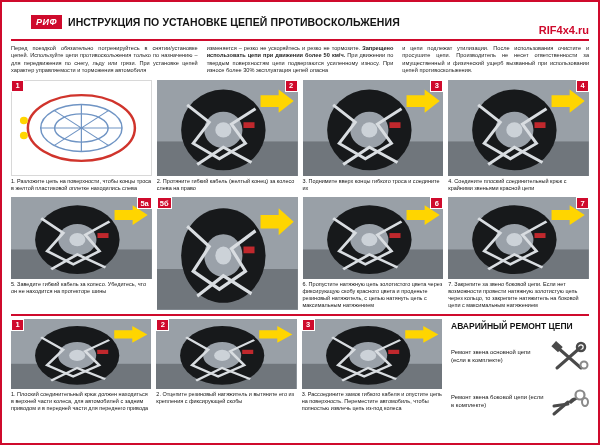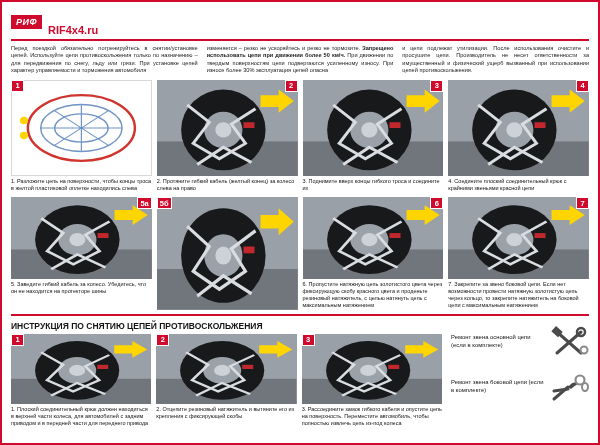--- a/index.html
+++ b/index.html
@@ -3,21 +3,21 @@
 <meta charset="utf-8">
 <style>
   :root{ --accent:#cf0a2c; --hl:#ffd500; }
   *{margin:0;padding:0;box-sizing:border-box;}
   body{background:#dcdcdc;font-family:"Liberation Sans",sans-serif;}
   .page{width:600px;height:445px;margin:0 auto;background:#fff;border:2px solid var(--accent);
         padding:4px 9px 5px;display:flex;flex-direction:column;overflow:hidden;position:relative;}
   
   .header{display:flex;align-items:center;gap:6px;padding:2px 0 3px;flex:none;}
   .logo{background:var(--accent);color:#fff;font-weight:bold;font-style:italic;font-size:9px;
-        padding:2px 5px;letter-spacing:.5px;flex:none;}
+        padding:2px 5px;letter-spacing:.5px;flex:none;margin-left:20px;}
   .title{font-weight:bold;font-size:10.5px;color:#141414;flex:1;letter-spacing:.1px;}
   .site{font-weight:bold;font-size:11px;color:var(--accent);flex:none;margin-top:16px;}
   .rule{height:2px;background:var(--accent);flex:none;}
   
   .intro{display:flex;gap:9px;padding:4px 0 2px;font-size:5.6px;line-height:1.33;color:#1b1b1b;
          text-align:justify;flex:none;}
   .intro-col{flex:1;}
   
   .grid{display:grid;gap:5px;}
   .install{grid-template-columns:repeat(4,1fr);padding:3px 0 4px;flex:none;}
@@ -48,20 +48,21 @@
   .repair-icon{width:38px;height:32px;flex:none;}
   .repair-icon svg{width:100%;height:100%;display:block;}
 </style>
 </head>
 <body>
 
 <div class="page">
 
   <div class="header">
     <span class="logo">РИФ</span>
+    <span class="title">ИНСТРУКЦИЯ ПО УСТАНОВКЕ ЦЕПЕЙ ПРОТИВОСКОЛЬЖЕНИЯ</span>
     <span class="site">RIF4x4.ru</span>
   </div>
   <div class="rule"></div>
 
   <div class="intro">
     <div class="intro-col">Перед поездкой обязательно потренируйтесь в снятии/установке цепей. Используйте цепи противоскольжения только по назначению – для передвижения по снегу, льду или грязи. При установке цепей характер управляемости и торможения автомобиля</div>
     <div class="intro-col"><span>изменяется – резко не ускоряйтесь и резко не тормозите.</span> <b>Запрещено использовать цепи при движении более 50 км/ч.</b> <span>При движении по твердым поверхностям цепи подвергаются усиленному износу. При износе более 30% эксплуатация цепей опасна</span></div>
     <div class="intro-col">и цепи подлежат утилизации. После использования очистите и просушите цепи. Производитель не несет ответственности за имущественный и физический ущерб вызванный при использовании цепей противоскольжения.</div>
   </div>
 
@@ -296,21 +297,20 @@
     </div>
     <div class="badge">7</div>
     <div class="caption">7. Закрепите за звено боковой цепи. Если нет возможности провести натяжную золотистую цепь через кольцо, то закрепите натяжитель на боковой цепи с максимальным натяжением</div>
   </div>
 </div>
 
   <div class="rule"></div>
 
   <div class="bottom">
     <div class="bottom-left">
-      <div class="section-title">ИНСТРУКЦИЯ ПО СНЯТИЮ ЦЕПЕЙ ПРОТИВОСКОЛЬЖЕНИЯ</div>
       <div class="grid removal-grid" id="removal-grid">
   <div class="step badge-left">
     <div class="photo">
       <svg viewBox="0 0 140 100" preserveAspectRatio="none">
         <g class="scene">
           <rect width="140" height="100" fill="#99a0a7"></rect>
           <rect y="64" width="140" height="36" fill="#70767c"></rect>
           <circle cx="66" cy="52" r="42" fill="#17191b"></circle>
           <circle cx="66" cy="52" r="19" fill="#9aa1a9"></circle>
           <circle cx="66" cy="52" r="8" fill="#ccd2d8"></circle>
@@ -387,20 +387,21 @@
           <circle cx="12" cy="58" r="4" fill="#ffd500"></circle>
         </g>
       </svg>
     </div>
     <div class="badge">3</div>
     <div class="caption">3. Рассоедините замок гибкого кабеля и опустите цепь на поверхность. Переместите автомобиль, чтобы полностью извлечь цепь из-под колеса</div>
   </div>
 </div>
     </div>
     <div class="bottom-right">
+      <div class="section-title">АВАРИЙНЫЙ РЕМОНТ ЦЕПИ</div>
       <div class="repair-item">
         <div class="repair-label">Ремонт звена основной цепи (если в комплекте)</div>
         <div class="repair-icon">
           <svg viewBox="0 0 38 32">
             <g stroke="#4a4a4a" stroke-width="3" stroke-linecap="round" fill="none">
               <line x1="6" y1="27" x2="30" y2="6"></line>
               <line x1="6" y1="6" x2="30" y2="27"></line>
             </g>
             <rect x="2" y="2" width="9" height="7" fill="#4a4a4a" transform="rotate(42 6 5)"></rect>
             <circle cx="30" cy="6" r="4" fill="none" stroke="#4a4a4a" stroke-width="2.5"></circle>

